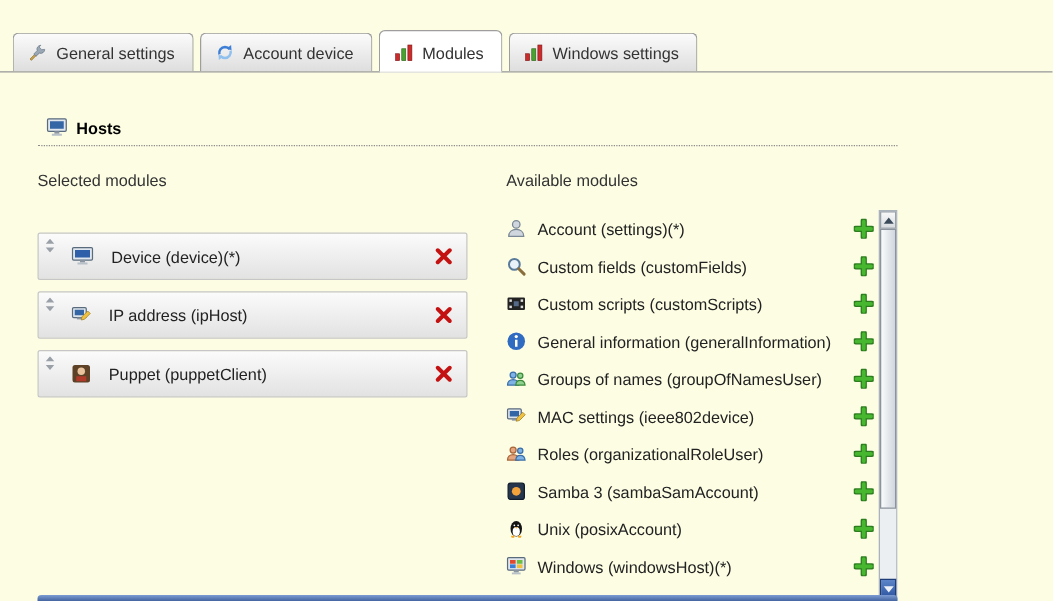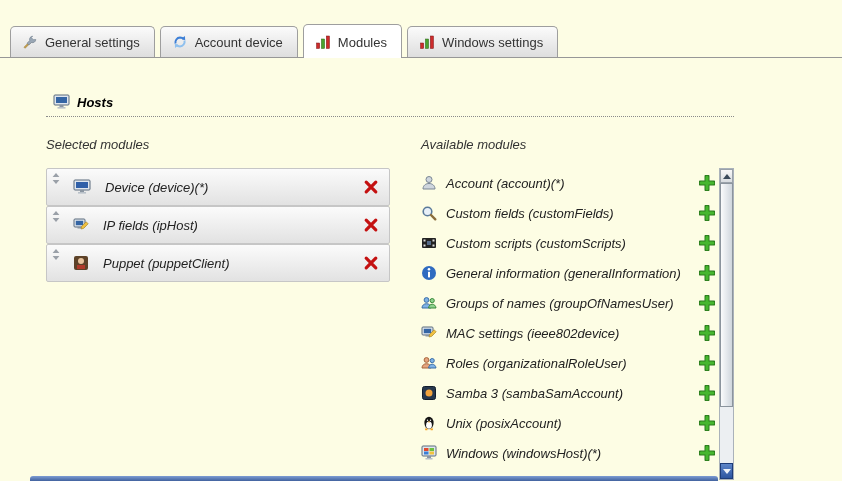--- a/index.html
+++ b/index.html
@@ -39,45 +39,46 @@
     background: #ffffff;
     padding-top: 9px;
     margin-top: 8px;
   }
   .tab.active::after {
     content:""; position:absolute; left:0; right:0; bottom:-1px; height:1px; background:#ffffff;
   }
   .tab svg { flex: 0 0 auto; }
 
   
-  .content { padding: 0 0 0 46px; font-style: italic; }
+  .content { padding: 0 0 0 30px; }
   .section-head {
     display: flex;
     align-items: center;
     gap: 7px;
     width: 688px;
     margin-top: 36px;
     padding: 0 0 6px 7px;
     border-bottom: 1px dotted #8a8a8a;
     font-weight: bold;
     color: #000;
   }
   .columns { display: flex; margin-top: 20px; }
   .col-left { width: 375px; }
   .col-right { width: 313px; }
-  .col-heading { color: #333; margin-bottom: 16px; }
+  .col-heading { color: #333; margin-bottom: 34px; }
   .col-right .col-heading { margin-bottom: 16px; }
 
   
   .sel-row {
     position: relative;
     display: flex;
     align-items: center;
     width: 344px;
     height: 38px;
+    margin-bottom: 9px;
     background: linear-gradient(#fbfbfb, #e2e2e2);
     border: 1px solid #c6c6c6;
     border-radius: 2px;
     cursor: move;
   }
   .drag-handle { position: absolute; left: 5px; top: 4px; line-height: 0; cursor: ns-resize; }
   .sel-row .mod-icon { margin-left: 26px; line-height: 0; }
   .sel-row .mod-label { flex: 1; margin-left: 14px; color: #222; }
   .btn-remove { line-height: 0; margin-right: 10px; cursor: pointer; }
 
@@ -208,21 +209,21 @@
               </svg>
           </span>
           <span class="mod-icon">
             <svg width="16" height="16" viewBox="0 0 16 16">
               <rect x="1" y="2" width="11" height="8" rx="1" fill="#dde4ec" stroke="#5a6b7d"></rect>
               <rect x="2.8" y="3.8" width="7.4" height="4.4" fill="#3465a4"></rect>
               <rect x="4.5" y="10" width="4" height="1.5" fill="#8a95a1"></rect>
               <path d="M8.6 9.4l4.6-4.6 2 2-4.6 4.6-2.6.6z" fill="#f0c040" stroke="#a08020" stroke-width="0.6"></path>
             </svg>
           </span>
-          <span class="mod-label">IP fields (ipHost)</span>
+          <span class="mod-label">IP address (ipHost)</span>
           <span class="btn-remove">
             <svg width="16" height="16" viewBox="0 0 16 16">
                 <path d="M3.2 3.2L12.8 12.8M12.8 3.2L3.2 12.8" stroke="#c41111" stroke-width="3.2" stroke-linecap="round"></path>
               </svg>
           </span>
         </div>
 
         <div class="sel-row">
           <span class="drag-handle">
             <svg width="8" height="11" viewBox="0 0 8 11">
@@ -252,21 +253,21 @@
         <div class="avail-wrap">
           <div class="avail-rows">
 
             <div class="avail-row">
               <span class="mod-icon">
                 <svg width="16" height="16" viewBox="0 0 16 16">
                   <circle cx="8" cy="4.5" r="3" fill="#cfd6de" stroke="#7a8794"></circle>
                   <path d="M2 14c0-3.5 2.7-5.5 6-5.5s6 2 6 5.5z" fill="#cfd6de" stroke="#7a8794"></path>
                 </svg>
               </span>
-              <span class="mod-label">Account (account)(*)</span>
+              <span class="mod-label">Account (settings)(*)</span>
               <span class="btn-add">
                 <svg width="16" height="16" viewBox="0 0 16 16">
                     <path d="M8 1.5v13M1.5 8h13" stroke="#2d7d1f" stroke-width="5" stroke-linecap="round"></path>
                     <path d="M8 2.2v11.6M2.2 8h11.6" stroke="#46b72f" stroke-width="3" stroke-linecap="round"></path>
                   </svg>
               </span>
             </div>
 
             <div class="avail-row">
               <span class="mod-icon">

